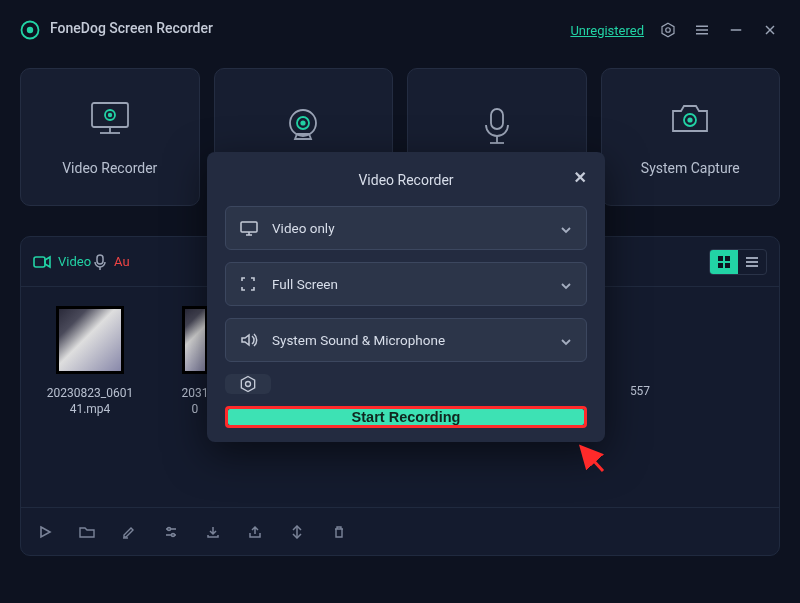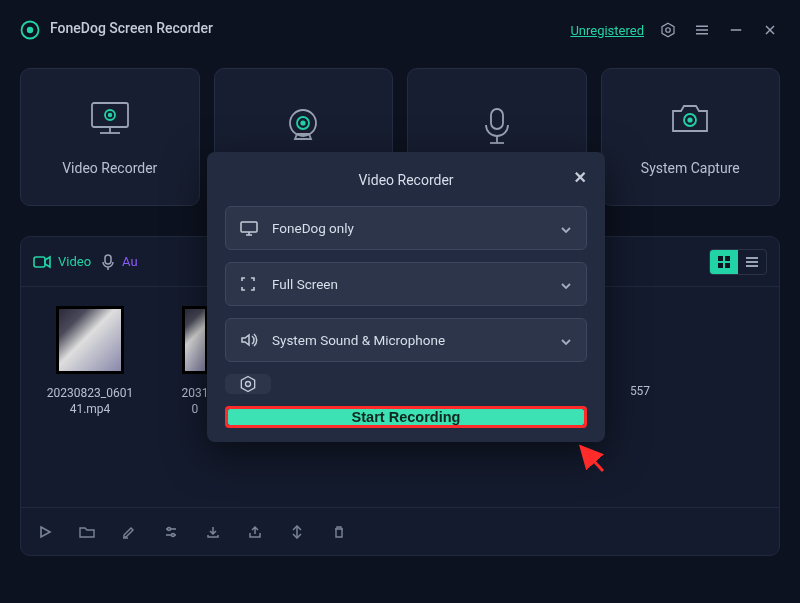--- a/index.html
+++ b/index.html
@@ -93,29 +93,29 @@
       display: flex;
       align-items: center;
       justify-content: space-between;
       height: 50px;
       padding: 0 12px;
       border-bottom: 1px solid #202a3f;
     }
     .tabs-left {
       display: flex;
       align-items: center;
-      gap: 10px;
+      gap: 2px;
     }
     .tab {
       display: flex;
       align-items: center;
       gap: 7px;
       font-size: 13px;
       cursor: pointer;
-      color: #8b5cf6;
+      color: #ef4444;
     }
     .tab.active { color: #22d3a5; }
     .view-switch {
       display: flex;
       align-items: center;
       gap: 0;
       border: 1px solid #2a3348;
       border-radius: 4px;
       overflow: hidden;
     }
@@ -469,21 +469,21 @@
   </div>
 
   <div class="select-row">
     <span class="select-icon">
       <svg width="18" height="16" viewBox="0 0 18 16" fill="none" stroke="#c5cbd8" stroke-width="1.5">
           <rect x="1" y="2" width="16" height="10" rx="1"></rect>
           <line x1="6" y1="15" x2="12" y2="15"></line>
           <line x1="9" y1="12" x2="9" y2="15"></line>
         </svg>
     </span>
-    <span class="select-label">FoneDog only</span>
+    <span class="select-label">Video only</span>
     <span class="chevron">
       <svg width="12" height="8" viewBox="0 0 12 8" fill="none" stroke="currentColor" stroke-width="1.8">
           <polyline points="2,2 6,6 10,2"></polyline>
         </svg>
     </span>
   </div>
 
   <div class="select-row">
     <span class="select-icon">
       <svg width="16" height="16" viewBox="0 0 16 16" fill="none" stroke="#c5cbd8" stroke-width="1.6">

